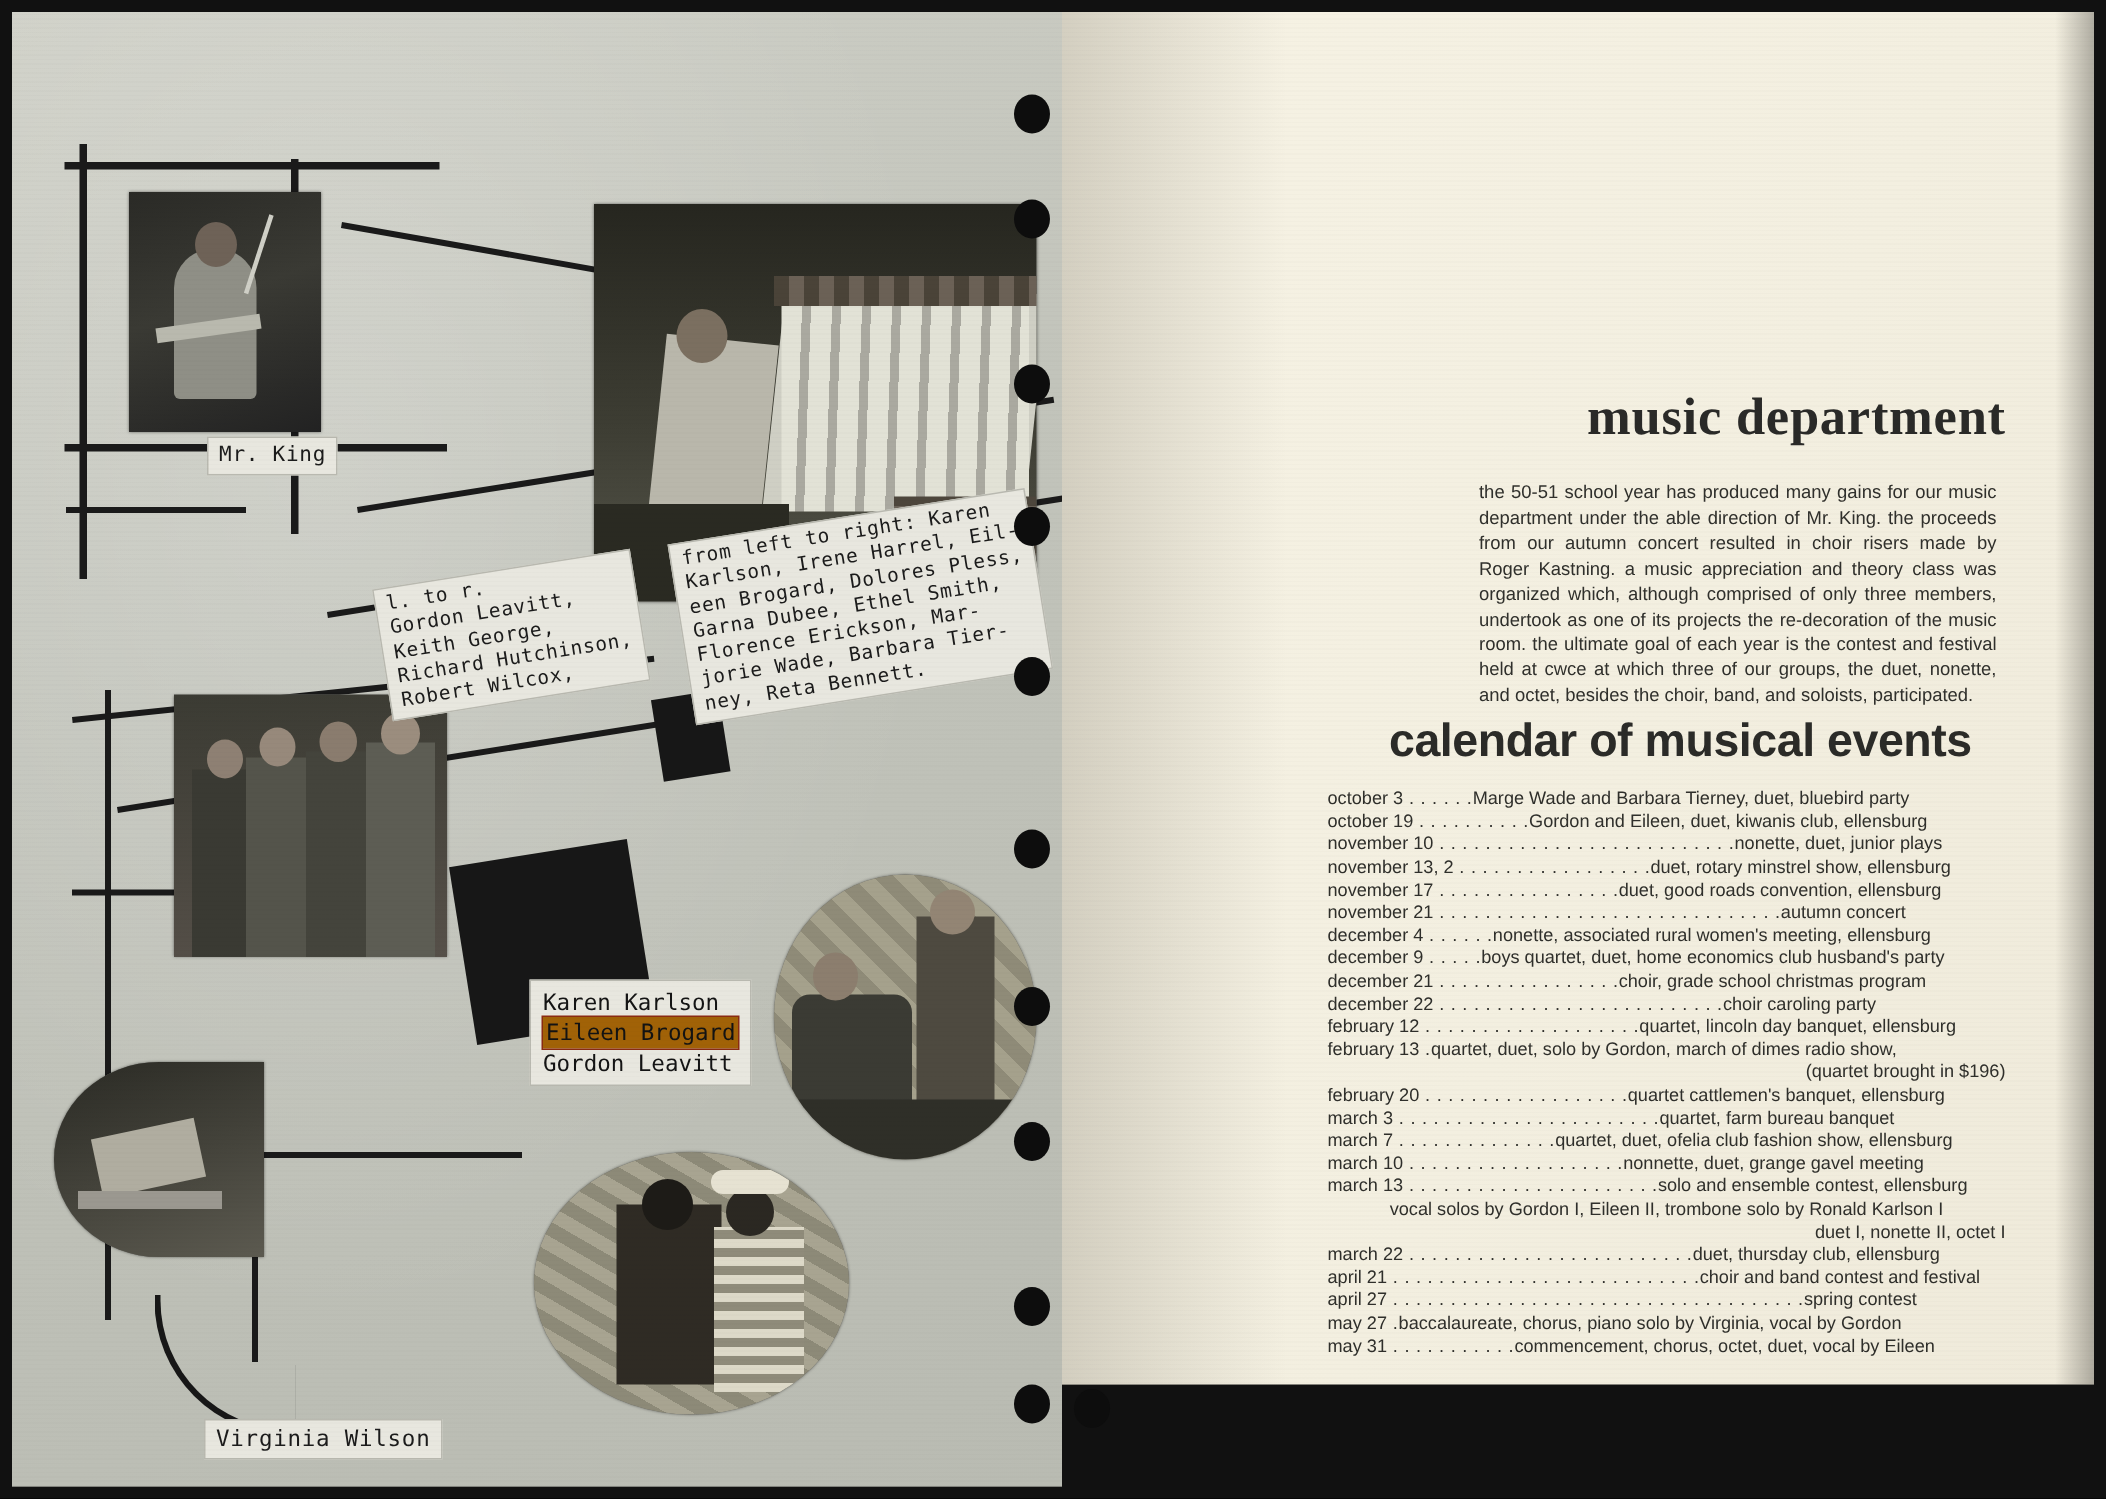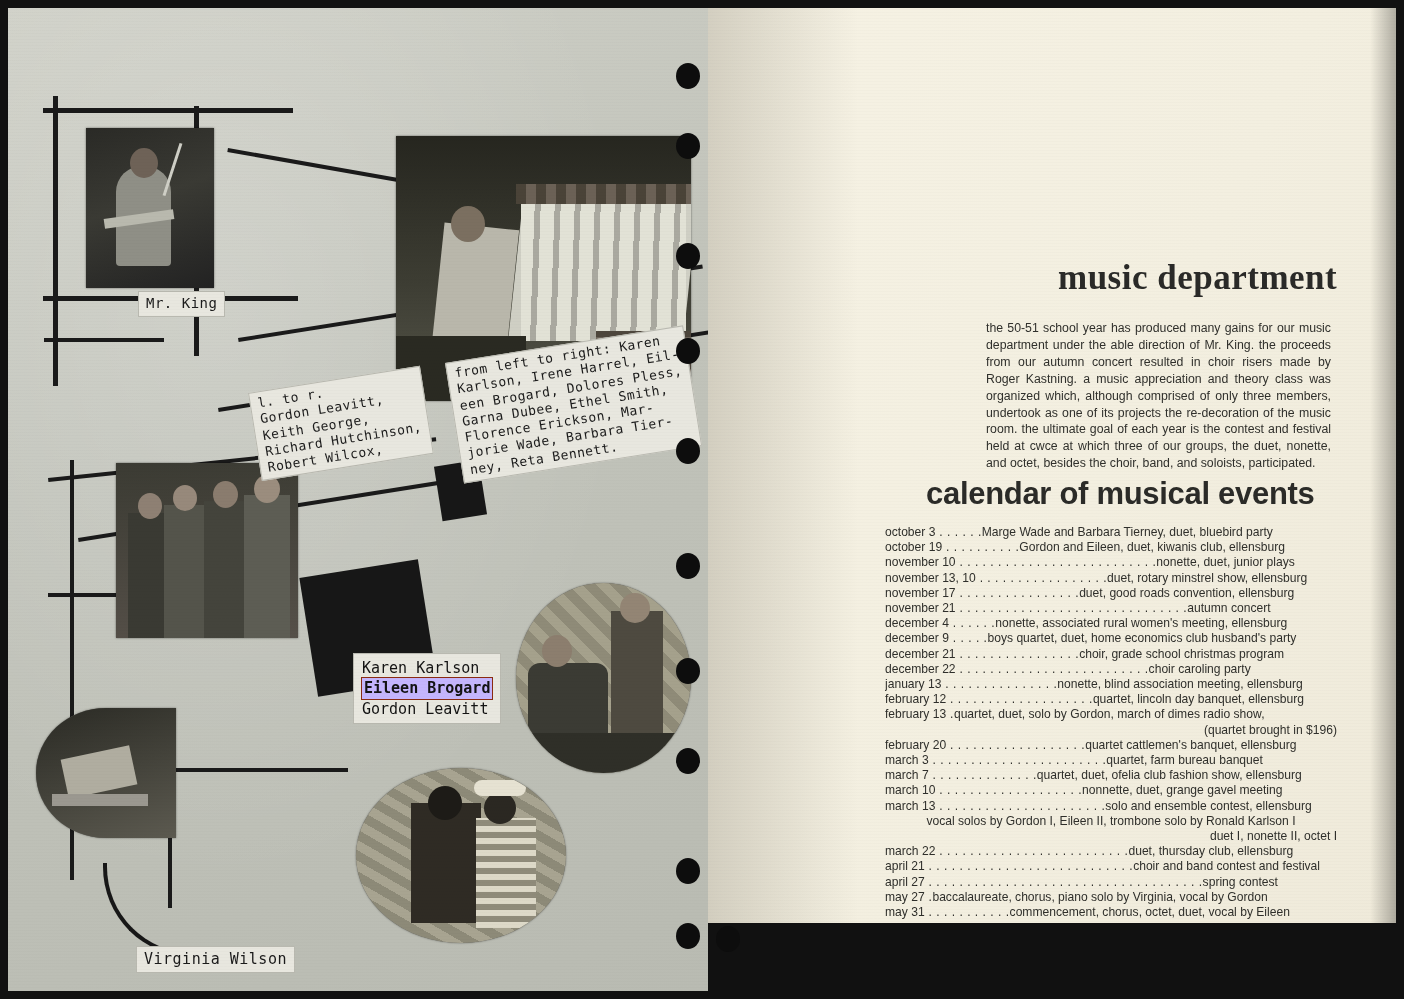--- a/index.html
+++ b/index.html
@@ -18,21 +18,21 @@
   .vline{position:absolute;background:#1a1a1a;}
 
   .photo{position:absolute;background:#6a6a64;overflow:hidden;box-shadow:0 0 2px rgba(0,0,0,.5);}
   .photo .inner{position:absolute;inset:0;}
 
   
   .caplabel{position:absolute;background:#e8e7df;color:#1b1b1b;
     font-family:"DejaVu Sans Mono",monospace;font-size:14px;letter-spacing:.5px;
     padding:3px 7px;border:1px solid #b9b9b0;line-height:1.25;white-space:pre;}
   .caplabel.rot{transform-origin:0 0;}
-  .hilite{background:#c4b5fd;outline:1px solid #8a2b12;display:inline-block;padding:0 2px;color:#131313;font-weight:bold;}
+  .hilite{background:#a16207;outline:1px solid #8a2b12;display:inline-block;padding:0 2px;color:#131313;}
 
   
   .holes{position:absolute;left:668px;top:8px;width:100px;height:983px;}
   .hole{position:absolute;width:24px;height:26px;border-radius:50%;background:#0d0d0d;}
 
   
   .right-page{position:absolute;left:708px;top:8px;width:688px;height:915px;
     background:linear-gradient(115deg,#f6f2e4 0%,#f3efe0 55%,#efeada 100%);overflow:hidden;}
   .rp-inner{position:absolute;left:0;top:0;width:688px;height:983px;}
   h1.dept{position:absolute;left:350px;top:250px;margin:0;font-family:"Liberation Serif",serif;
@@ -203,28 +203,27 @@
       <h1 class="dept">music department</h1>
 
       <p class="intro">the 50-51 school year has produced many gains for our music department under the able direction of Mr. King. the proceeds from our autumn concert resulted in choir risers made by Roger Kastning.  a music appreciation and theory class was organized which, although comprised of only three members, undertook as one of its projects the re-decoration of the music room.  the ultimate goal of each year is the contest and festival held at cwce at which three of our groups, the duet, nonette, and octet, besides the choir, band, and soloists, participated.</p>
 
       <h2 class="cal">calendar of musical events</h2>
 
       <div class="cal-list" id="cal-list">
           <div class="cal-row"><span>october 3</span><span class="dots"> . . . . . .</span><span>Marge Wade and Barbara Tierney, duet, bluebird party</span></div>
           <div class="cal-row"><span>october 19</span><span class="dots"> . . . . . . . . . .</span><span>Gordon and Eileen, duet, kiwanis club, ellensburg</span></div>
           <div class="cal-row"><span>november 10</span><span class="dots"> . . . . . . . . . . . . . . . . . . . . . . . . . .</span><span>nonette, duet, junior plays</span></div>
-          <div class="cal-row"><span>november 13, 10</span><span class="dots"> . . . . . . . . . . . . . . . . .</span><span>duet, rotary minstrel show, ellensburg</span></div>
+          <div class="cal-row"><span>november 13, 2</span><span class="dots"> . . . . . . . . . . . . . . . . .</span><span>duet, rotary minstrel show, ellensburg</span></div>
           <div class="cal-row"><span>november 17</span><span class="dots"> . . . . . . . . . . . . . . . .</span><span>duet, good roads convention, ellensburg</span></div>
           <div class="cal-row"><span>november 21</span><span class="dots"> . . . . . . . . . . . . . . . . . . . . . . . . . . . . . .</span><span>autumn concert</span></div>
           <div class="cal-row"><span>december 4</span><span class="dots"> . . . . . .</span><span>nonette, associated rural women's meeting, ellensburg</span></div>
           <div class="cal-row"><span>december 9</span><span class="dots"> . . . . .</span><span>boys quartet, duet, home economics club husband's party</span></div>
           <div class="cal-row"><span>december 21</span><span class="dots"> . . . . . . . . . . . . . . . .</span><span>choir, grade school christmas program</span></div>
           <div class="cal-row"><span>december 22</span><span class="dots"> . . . . . . . . . . . . . . . . . . . . . . . . .</span><span>choir caroling party</span></div>
-          <div class="cal-row"><span>january 13</span><span class="dots"> . . . . . . . . . . . . . . .</span><span>nonette, blind association meeting, ellensburg</span></div>
           <div class="cal-row"><span>february 12</span><span class="dots"> . . . . . . . . . . . . . . . . . . .</span><span>quartet, lincoln day banquet, ellensburg</span></div>
           <div class="cal-row"><span>february 13</span><span class="dots"> .</span><span>quartet, duet, solo by Gordon, march of dimes radio show,</span></div>
           <div class="cal-row r"><span>(quartet brought in $196)</span></div>
           <div class="cal-row"><span>february 20</span><span class="dots"> . . . . . . . . . . . . . . . . . .</span><span>quartet cattlemen's banquet, ellensburg</span></div>
           <div class="cal-row"><span>march 3</span><span class="dots"> . . . . . . . . . . . . . . . . . . . . . . .</span><span>quartet, farm bureau banquet</span></div>
           <div class="cal-row"><span>march 7</span><span class="dots"> . . . . . . . . . . . . . .</span><span>quartet, duet, ofelia club fashion show, ellensburg</span></div>
           <div class="cal-row"><span>march 10</span><span class="dots"> . . . . . . . . . . . . . . . . . . .</span><span>nonnette, duet, grange gavel meeting</span></div>
           <div class="cal-row"><span>march 13</span><span class="dots"> . . . . . . . . . . . . . . . . . . . . . .</span><span>solo and ensemble contest, ellensburg</span></div>
           <div class="cal-row c"><span>vocal solos by Gordon I, Eileen II, trombone solo by Ronald Karlson I</span></div>
           <div class="cal-row r"><span>duet I, nonette II, octet I</span></div>

